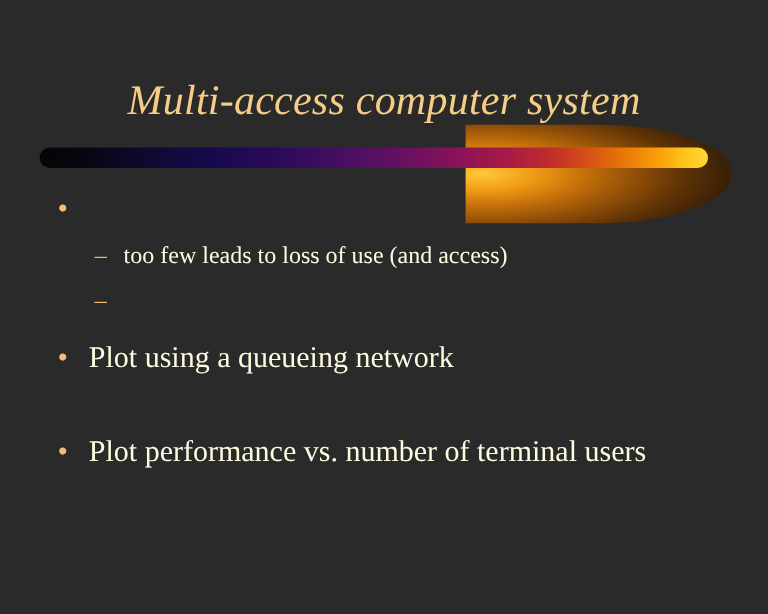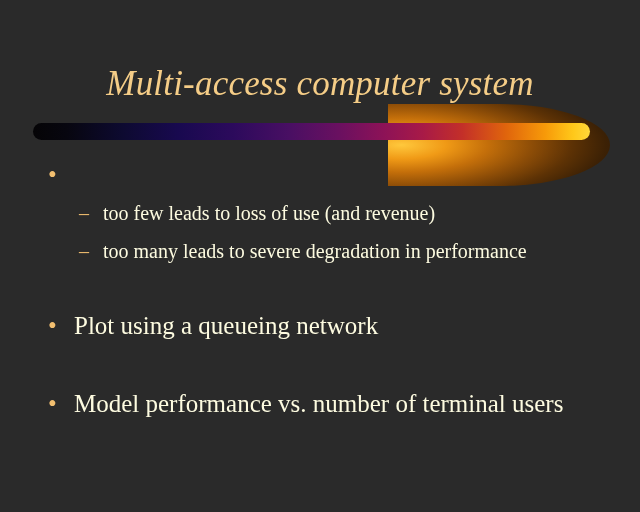--- a/index.html
+++ b/index.html
@@ -156,38 +156,37 @@
   <div class="body">
 
     <div class="l1">
       <span class="mark">•</span>
     </div>
 
     <div class="gap-lg"></div>
 
     <div class="l2">
       <span class="mark">–</span>
-      <span>too few leads to loss of use (and revenue)</span>
+      <span>too few leads to loss of use (and access)</span>
     </div>
 
     <div class="gap-sm"></div>
 
     <div class="l2">
       <span class="mark">–</span>
-      <span>too many leads to severe degradation in performance</span>
     </div>
 
     <div class="gap-xl"></div>
 
     <div class="l1">
       <span class="mark">•</span>
       <span>Plot using a queueing network</span>
     </div>
 
     <div class="gap-xl"></div>
 
     <div class="l1">
       <span class="mark">•</span>
-      <span>Model performance vs. number of terminal users</span>
+      <span>Plot performance vs. number of terminal users</span>
     </div>
 
   </div>
 </div>
 
 </body></html>

